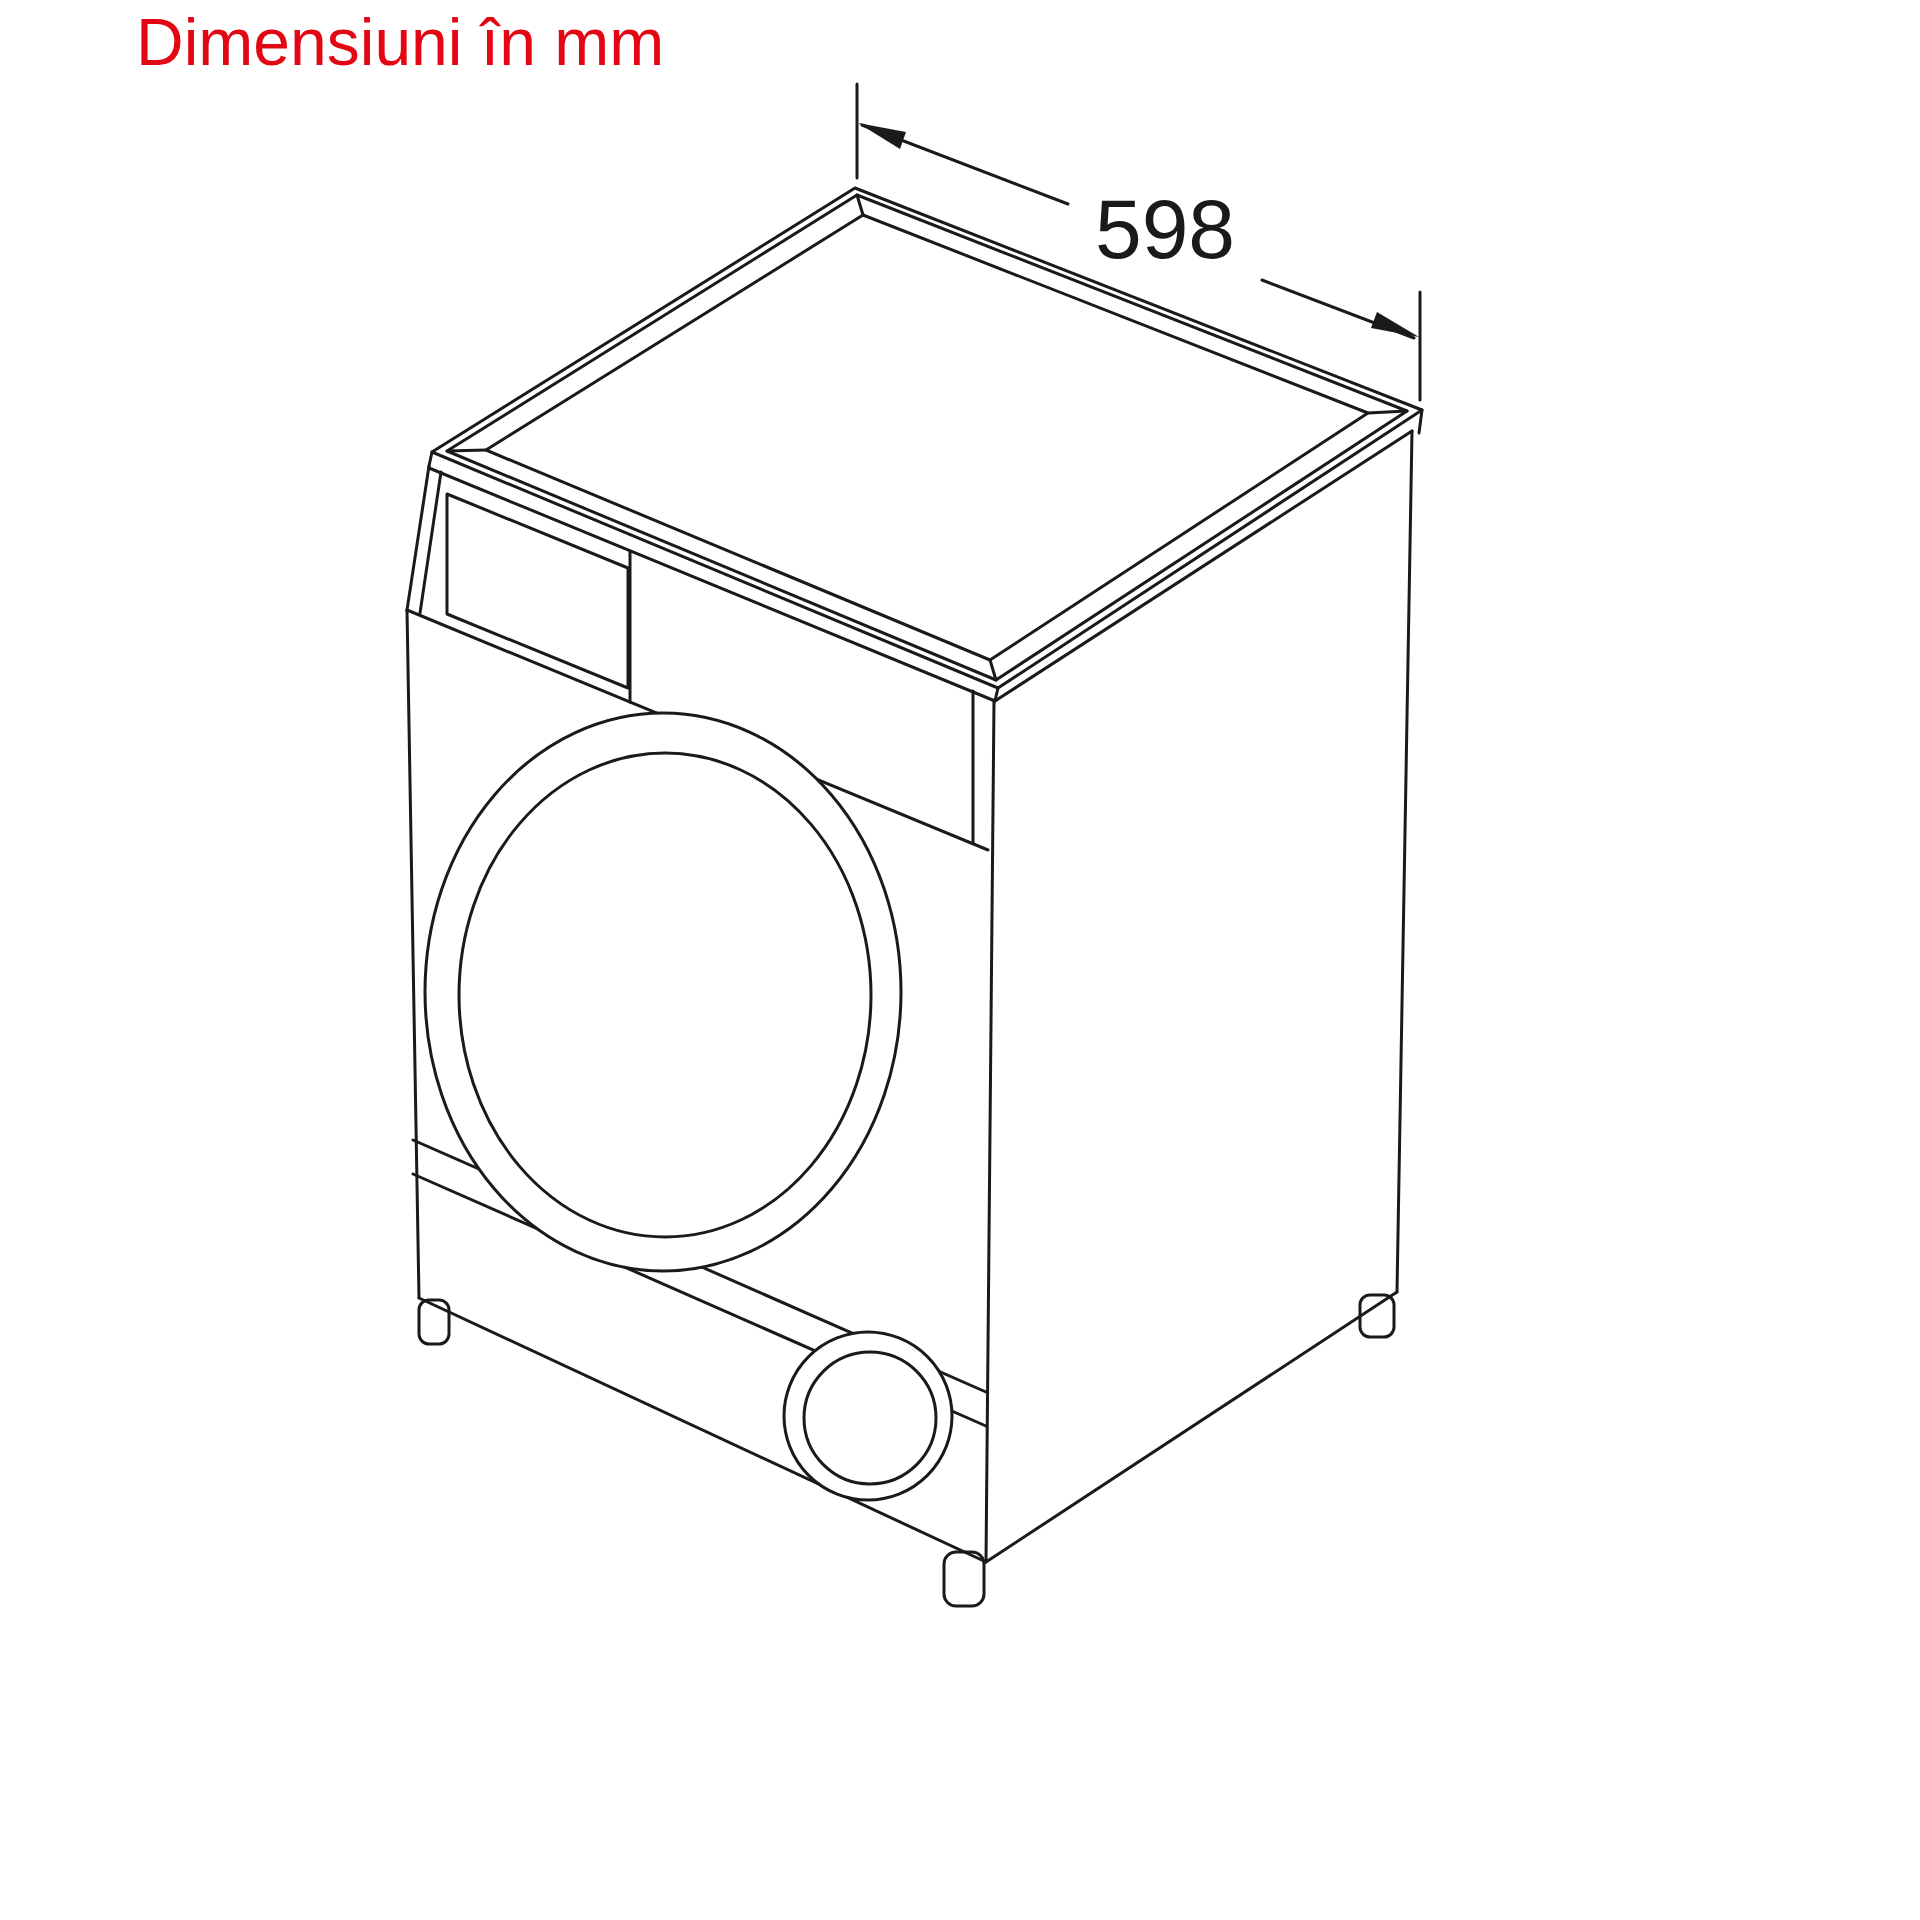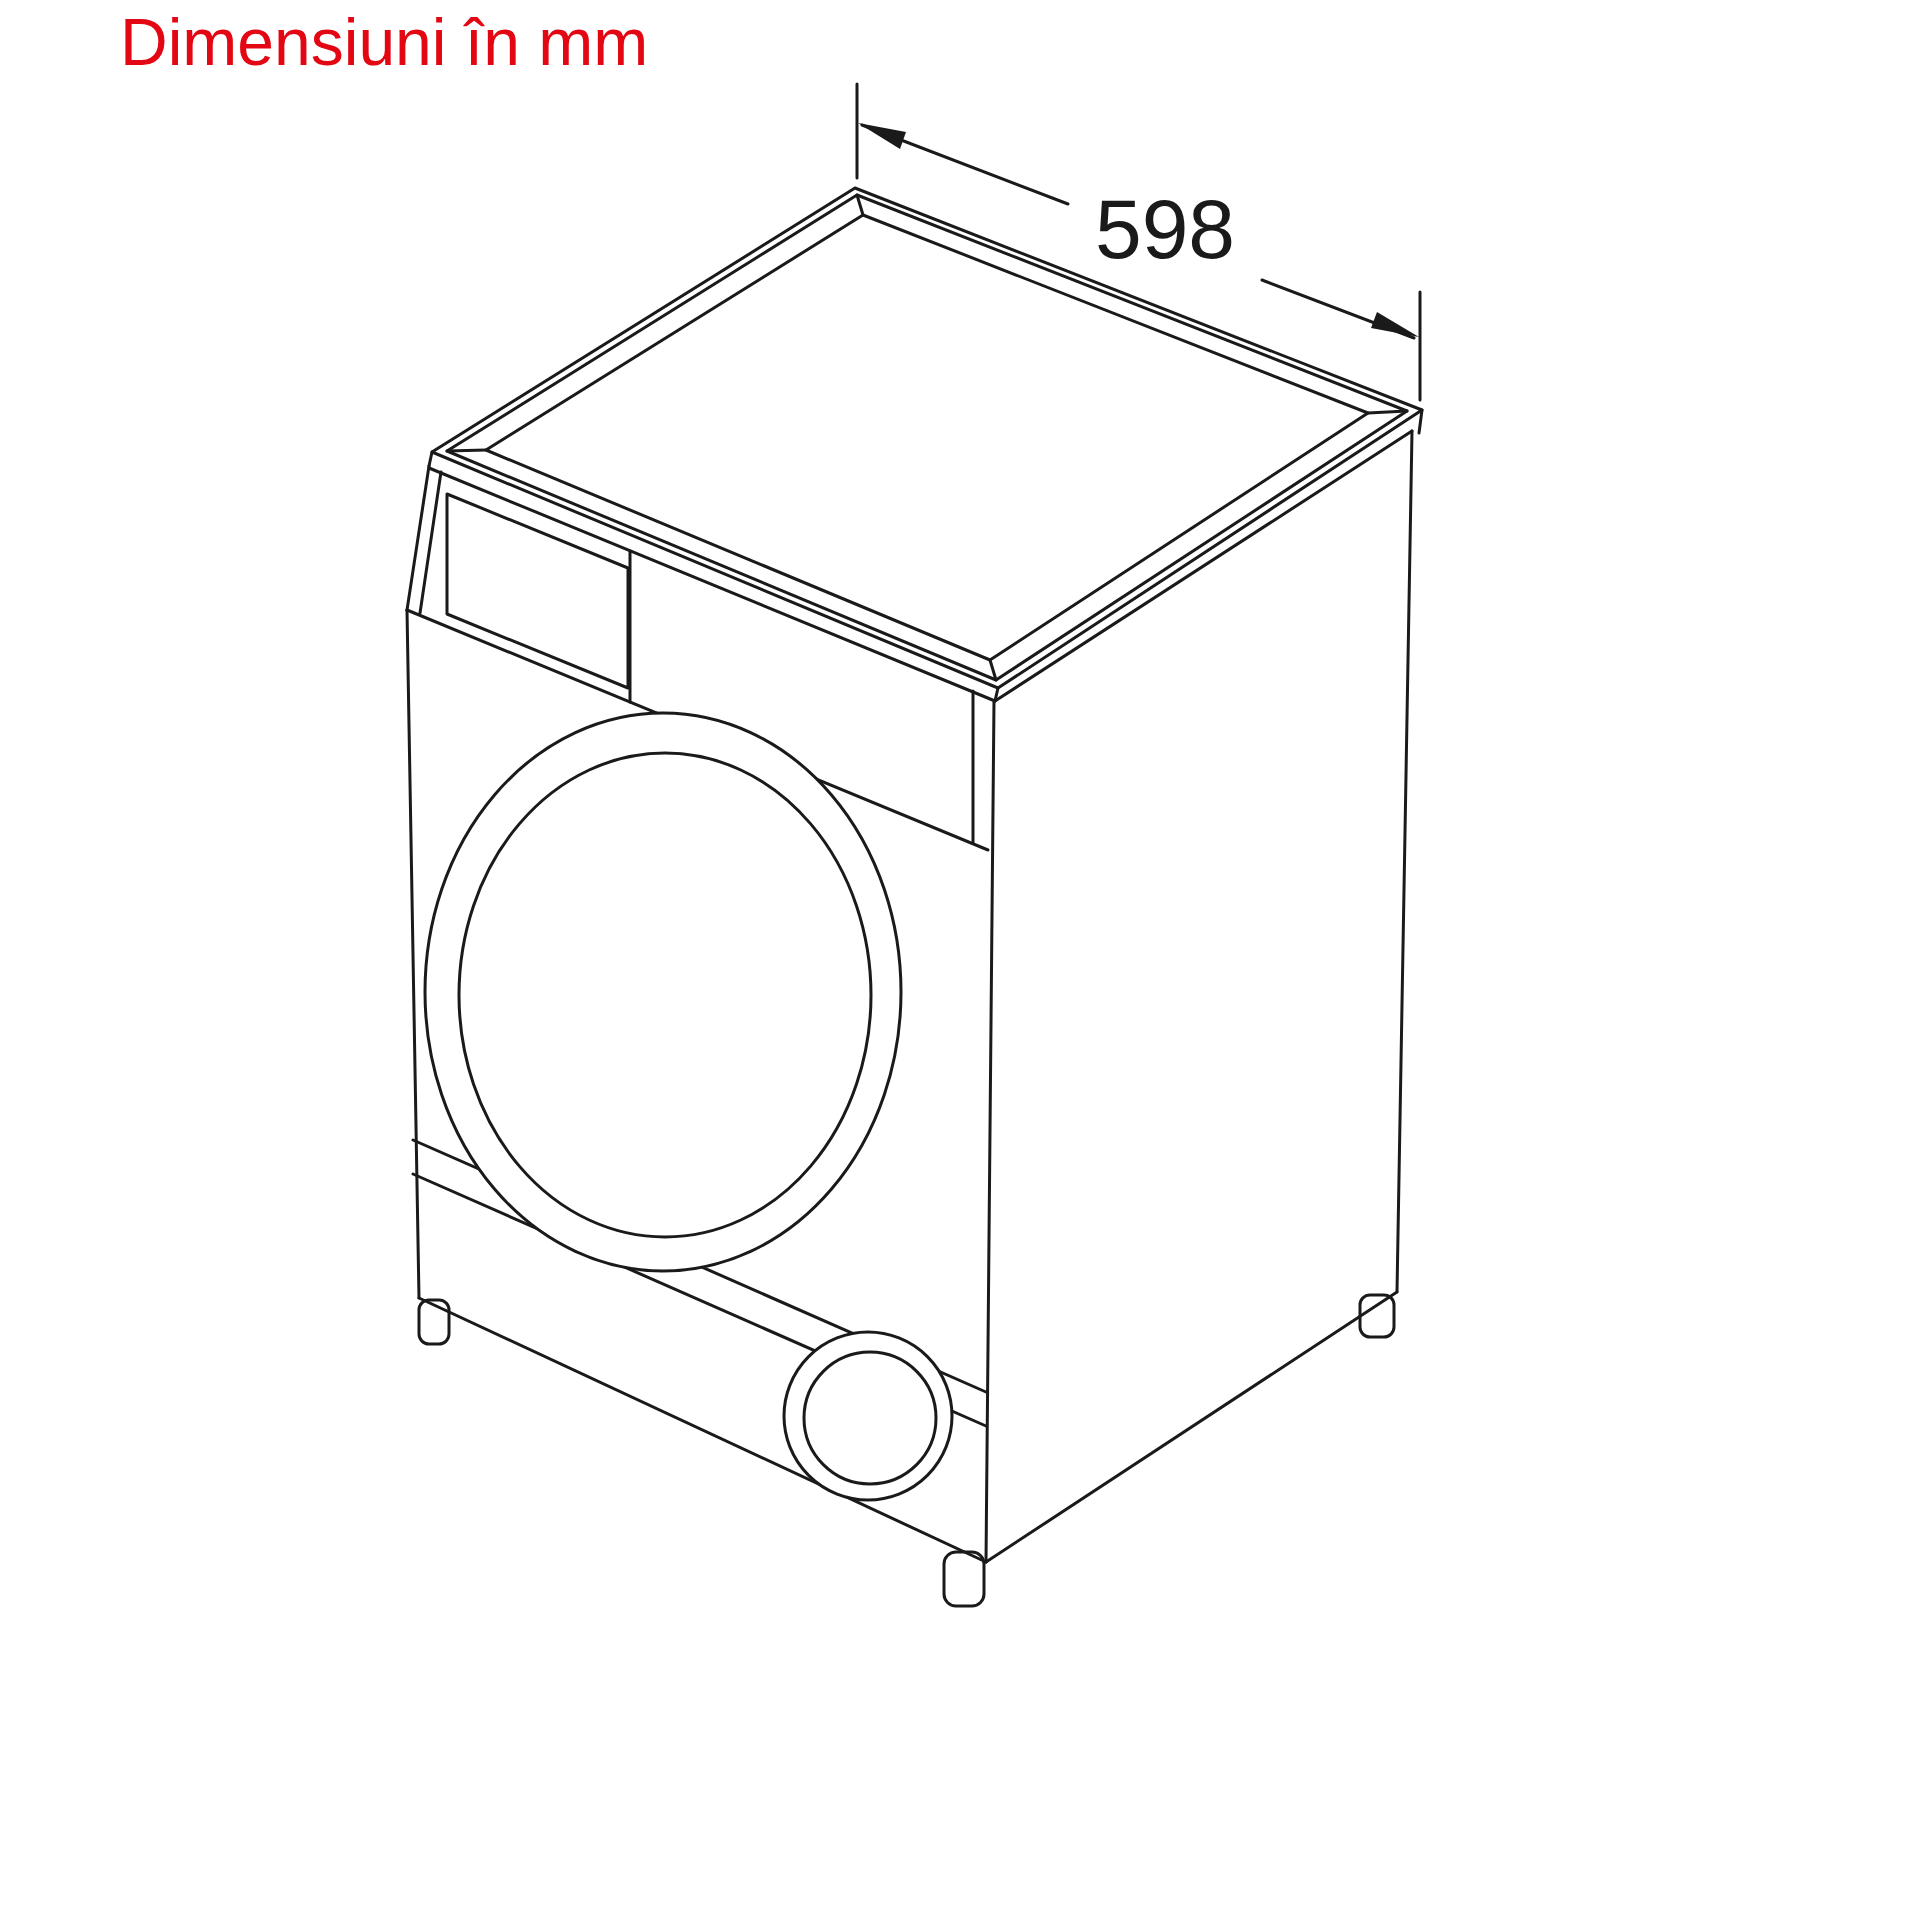--- a/index.html
+++ b/index.html
@@ -12,21 +12,21 @@
   .canvas {
     position: relative;
     width: 1920px;
     height: 1920px;
     background: #ffffff;
     overflow: hidden;
     font-family: "Liberation Sans", sans-serif;
   }
   .page-title {
     position: absolute;
-    left: 120px;
+    left: 136px;
     top: 4px;
     font-size: 66px;
     font-weight: 400;
     letter-spacing: 0px;
     color: #e30613;
     white-space: nowrap;
   }
   svg.drawing {
     position: absolute;
     left: 0;

